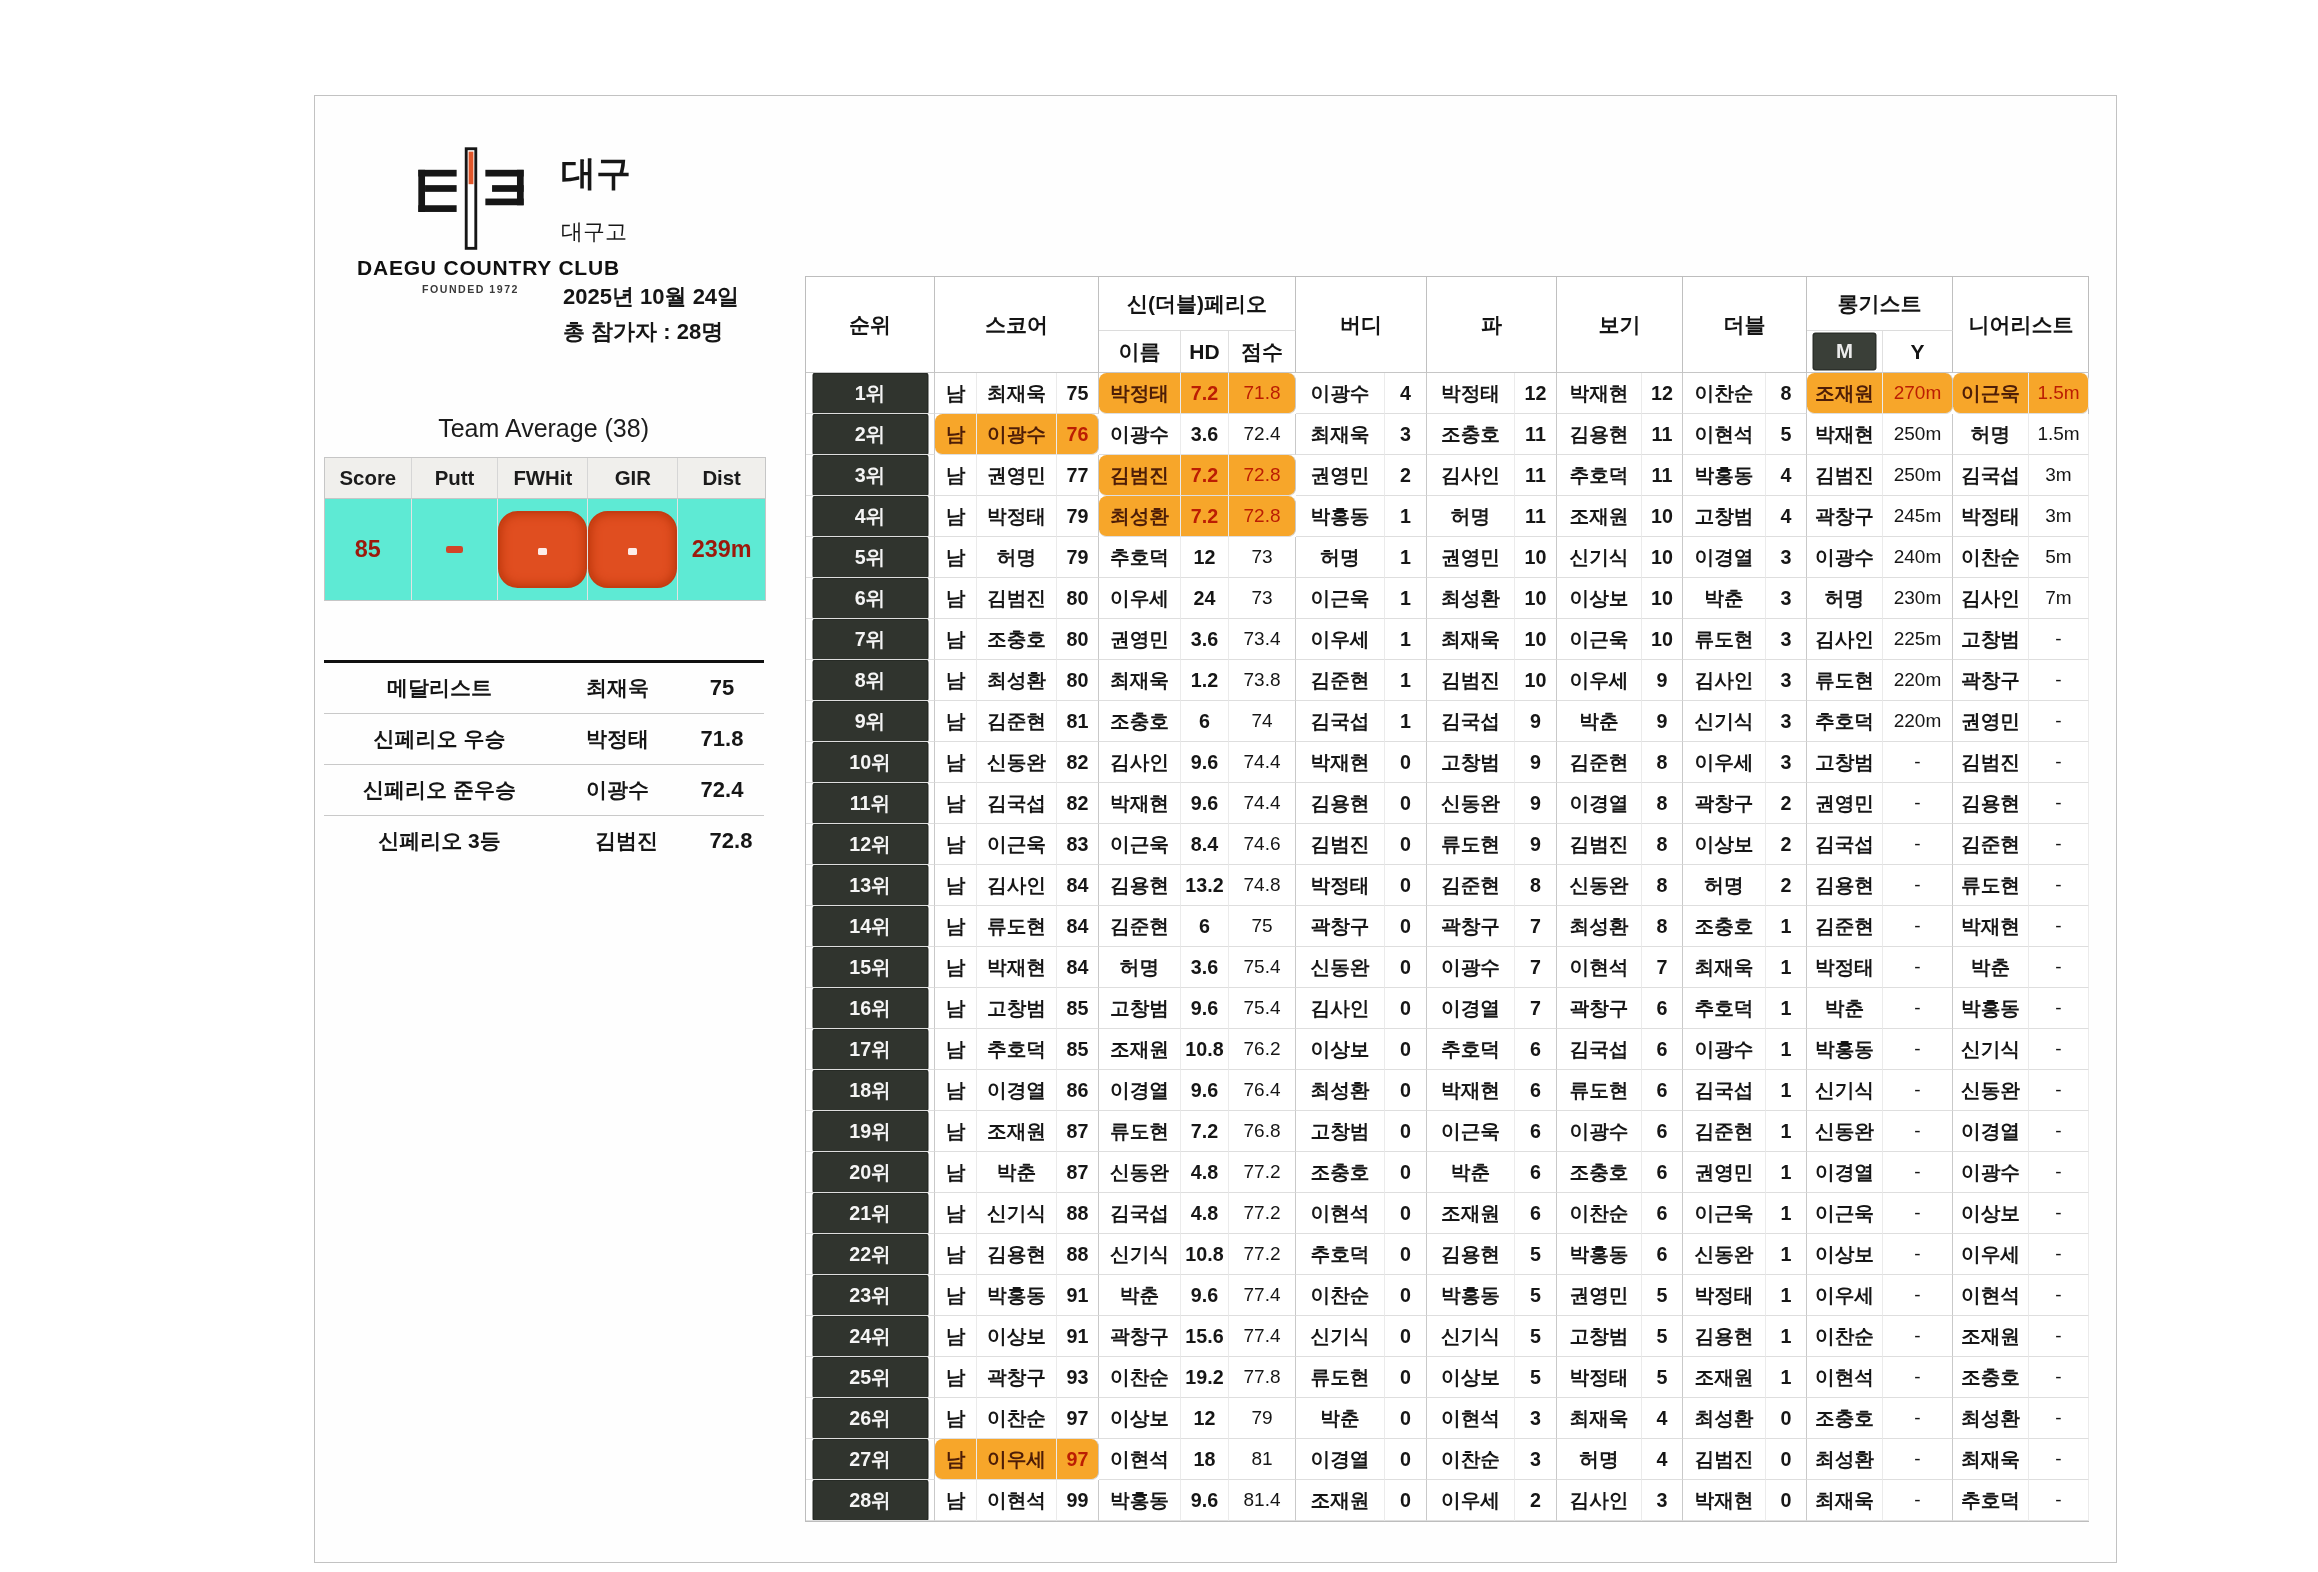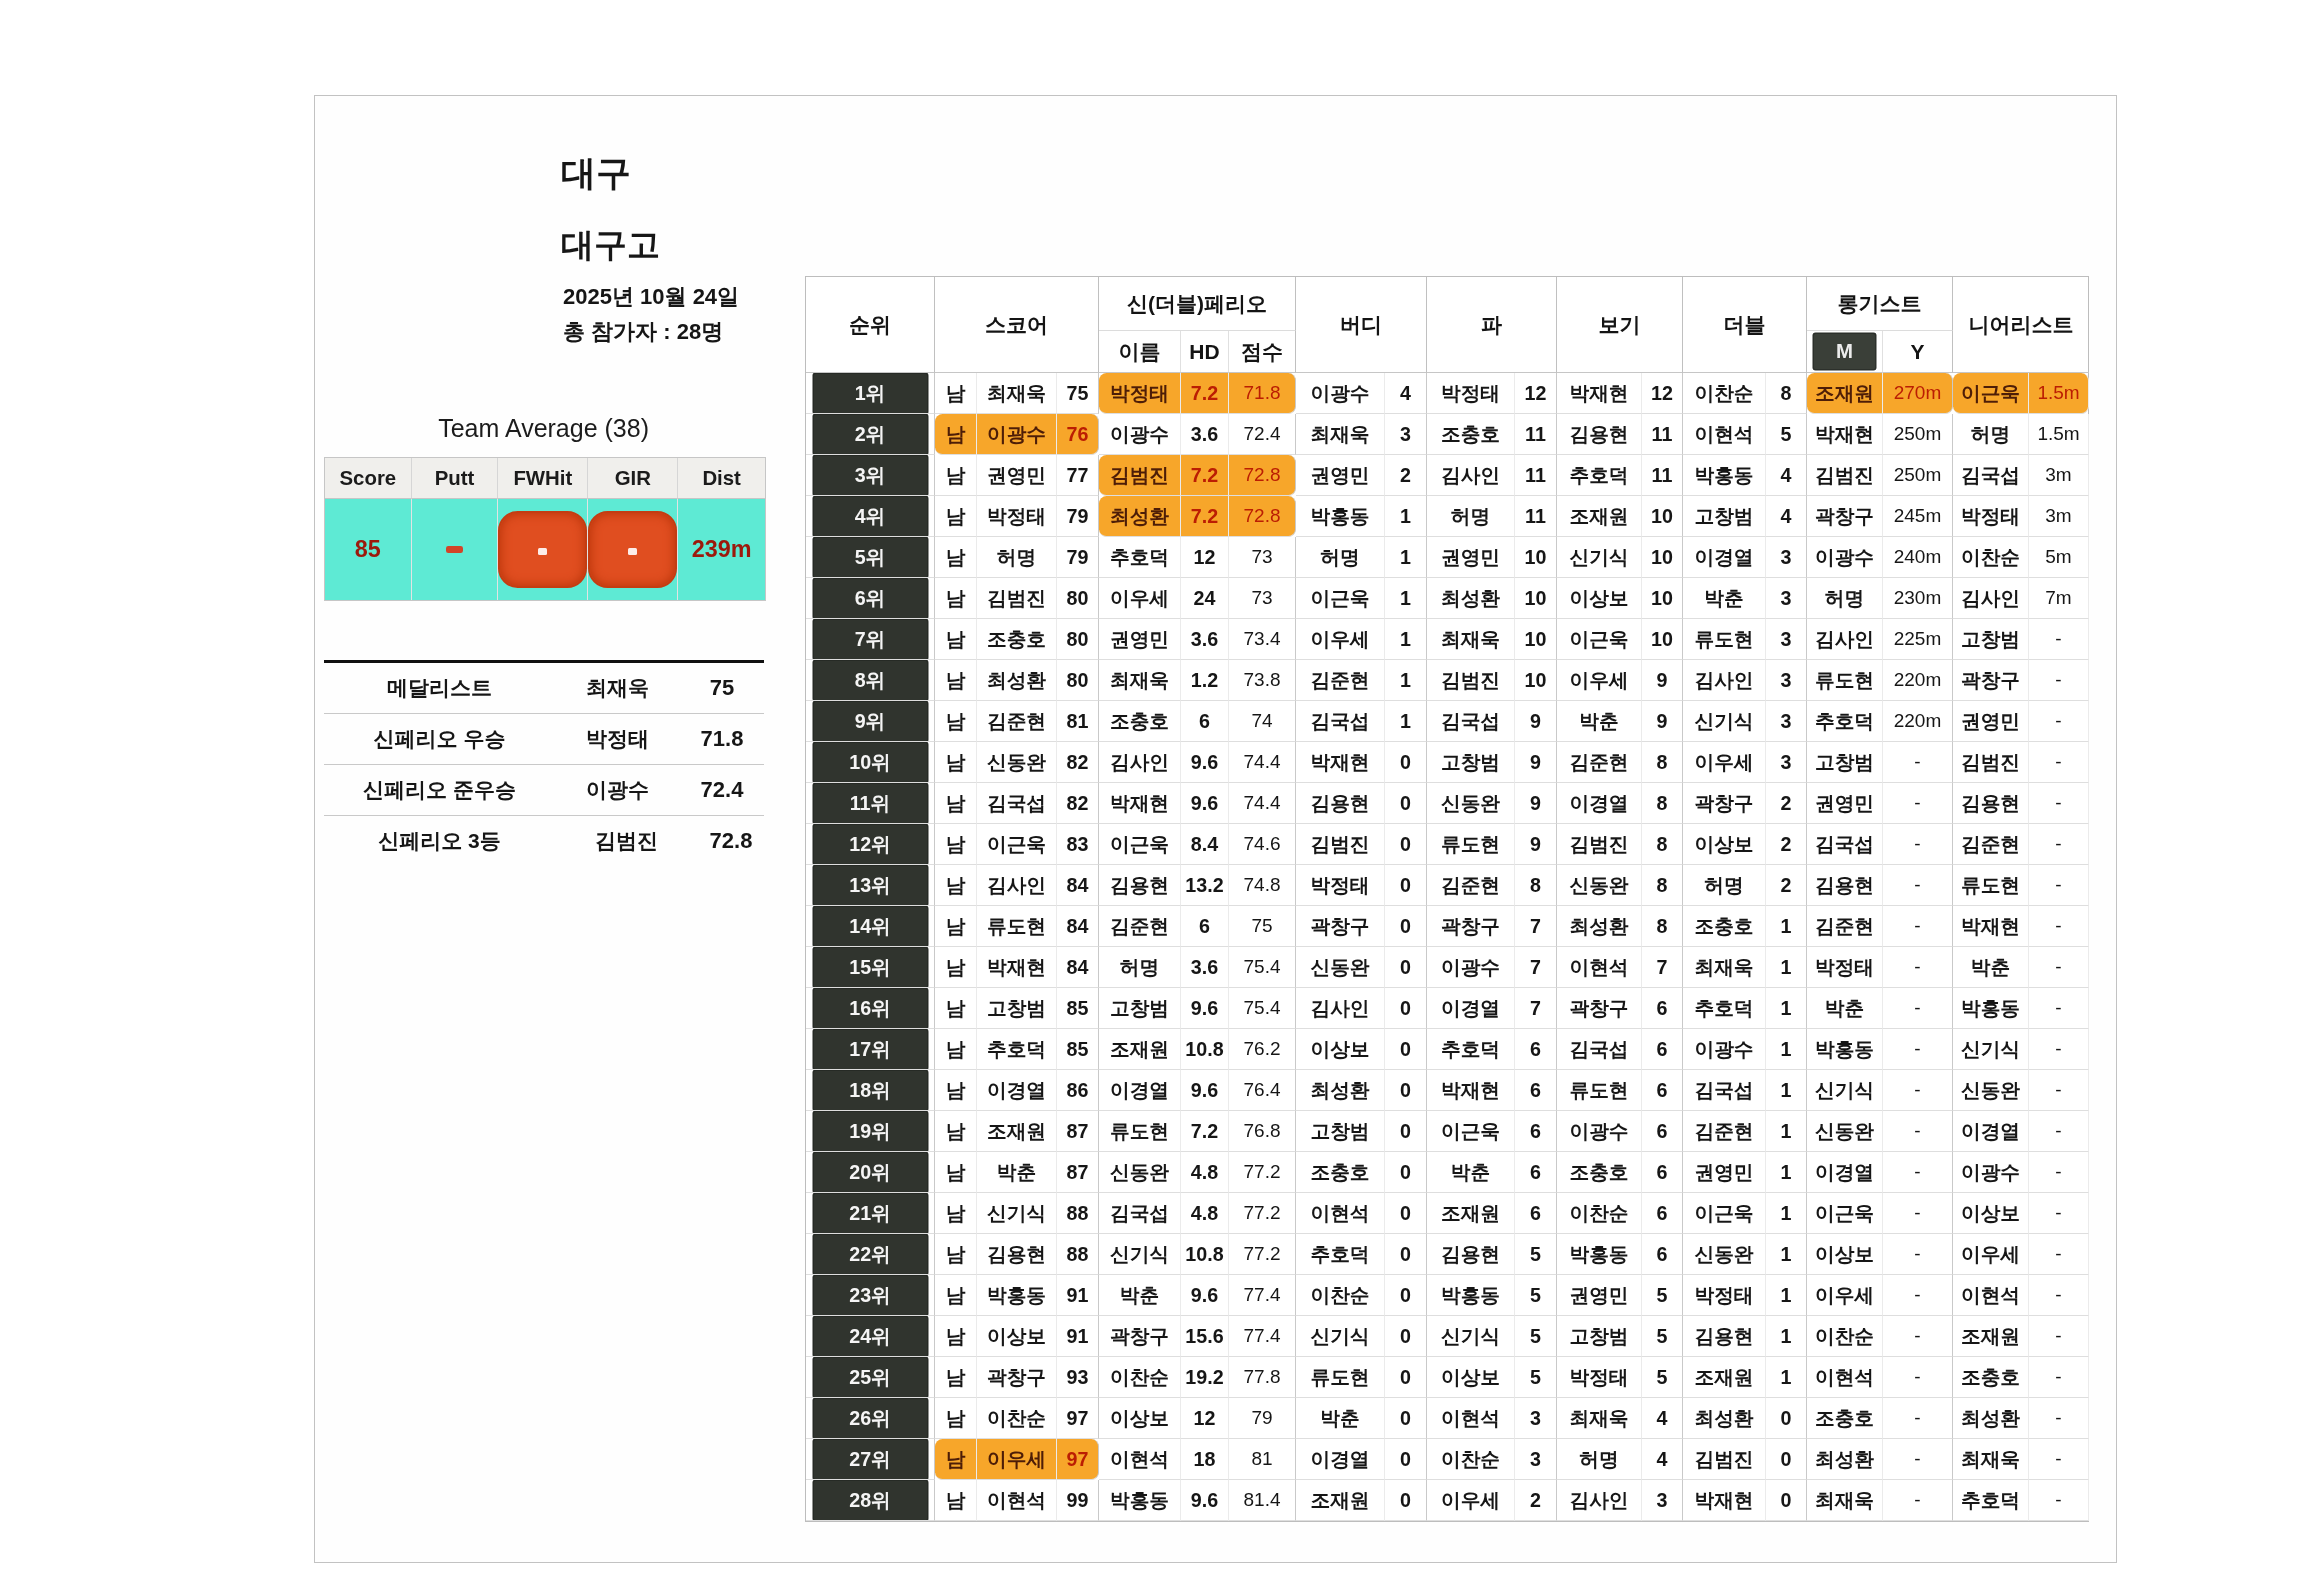--- a/index.html
+++ b/index.html
@@ -7,21 +7,21 @@
        font-family:"Liberation Sans","DejaVu Sans",sans-serif;color:#161616;}
   .sheet{position:absolute;left:314px;top:95px;width:1801px;height:1466px;
          background:#fefefe;border:0.8px solid #c2c2c2;}
   
   .logo{position:absolute;left:42px;top:47px;width:227px;text-align:center;}
   .logo svg{display:block;margin:0 auto;}
   .logo-name{font-weight:bold;font-size:21px;letter-spacing:0.8px;color:#101010;white-space:nowrap;}
   .logo-founded{font-weight:bold;font-size:10.6px;letter-spacing:1.5px;color:#3a3a3a;margin-top:3px;}
   
   .title-region{position:absolute;left:246px;top:54px;font-size:35px;font-weight:bold;}
-  .title-team{position:absolute;left:246px;top:127px;font-size:33px;font-weight:bold;}
+  .title-team{position:absolute;left:246px;top:121px;font-size:22px;font-weight:normal;}
   .meta-date{position:absolute;left:248px;top:186px;font-size:22px;font-weight:600;}
   .meta-participants{position:absolute;left:248px;top:221px;font-size:22px;font-weight:600;}
   
   .ta-title{position:absolute;left:7.6px;top:318px;width:442px;text-align:center;
             font-size:25px;font-weight:500;color:#1c1c1c;}
   .ta-table{position:absolute;left:9px;top:361px;width:440px;height:142px;
             border:1.5px solid #c6c6c6;display:grid;
             grid-template-columns:repeat(5,1fr);grid-template-rows:41px 1fr;background:#5eead4;}
   .ta-h{background:#f0efec;border-right:0.8px solid #d6d6d6;border-bottom:0.8px solid #c6c6c6;
         display:flex;align-items:center;justify-content:center;font-weight:bold;font-size:20.4px;color:#1b1b1b;}
@@ -79,20 +79,38 @@
   .hl-s{border-radius:7.6px 0 0 7.6px;}
   .hl-e{border-radius:0 7.6px 7.6px 0;}
   .hl.hl-dark{color:#4d1d07;}
   .hl.hl-red{color:#bb1d03;}
 </style>
 </head>
 <body>
 
 <div class="sheet">
 
+  <div class="logo">
+    <svg width="144" height="113" viewBox="0 0 150 118">
+      <g fill="#161616">
+        <rect x="20" y="28" width="40" height="7"></rect>
+        <rect x="20" y="28" width="7" height="44"></rect>
+        <rect x="27" y="44" width="33" height="7"></rect>
+        <rect x="20" y="65" width="40" height="7"></rect>
+        <rect x="90" y="28" width="40" height="7"></rect>
+        <rect x="97" y="44" width="33" height="7"></rect>
+        <rect x="90" y="58" width="40" height="7"></rect>
+        <rect x="123" y="28" width="7" height="37"></rect>
+      </g>
+      <rect x="70" y="6" width="10" height="104" fill="#ffffff" stroke="#161616" stroke-width="3"></rect>
+      <rect x="72.5" y="9" width="5" height="34" fill="#e2572b"></rect>
+    </svg>
+    <div class="logo-name">DAEGU COUNTRY CLUB</div>
+    <div class="logo-founded">FOUNDED 1972</div>
+  </div>
 
   <div class="title-region">대구</div>
   <div class="title-team">대구고</div>
   <div class="meta-date">2025년 10월 24일</div>
   <div class="meta-participants">총 참가자 : 28명</div>
 
   <div class="ta-title">Team Average (38)</div>
   <div class="ta-table">
     <div class="ta-h">Score</div>
     <div class="ta-h">Putt</div>

